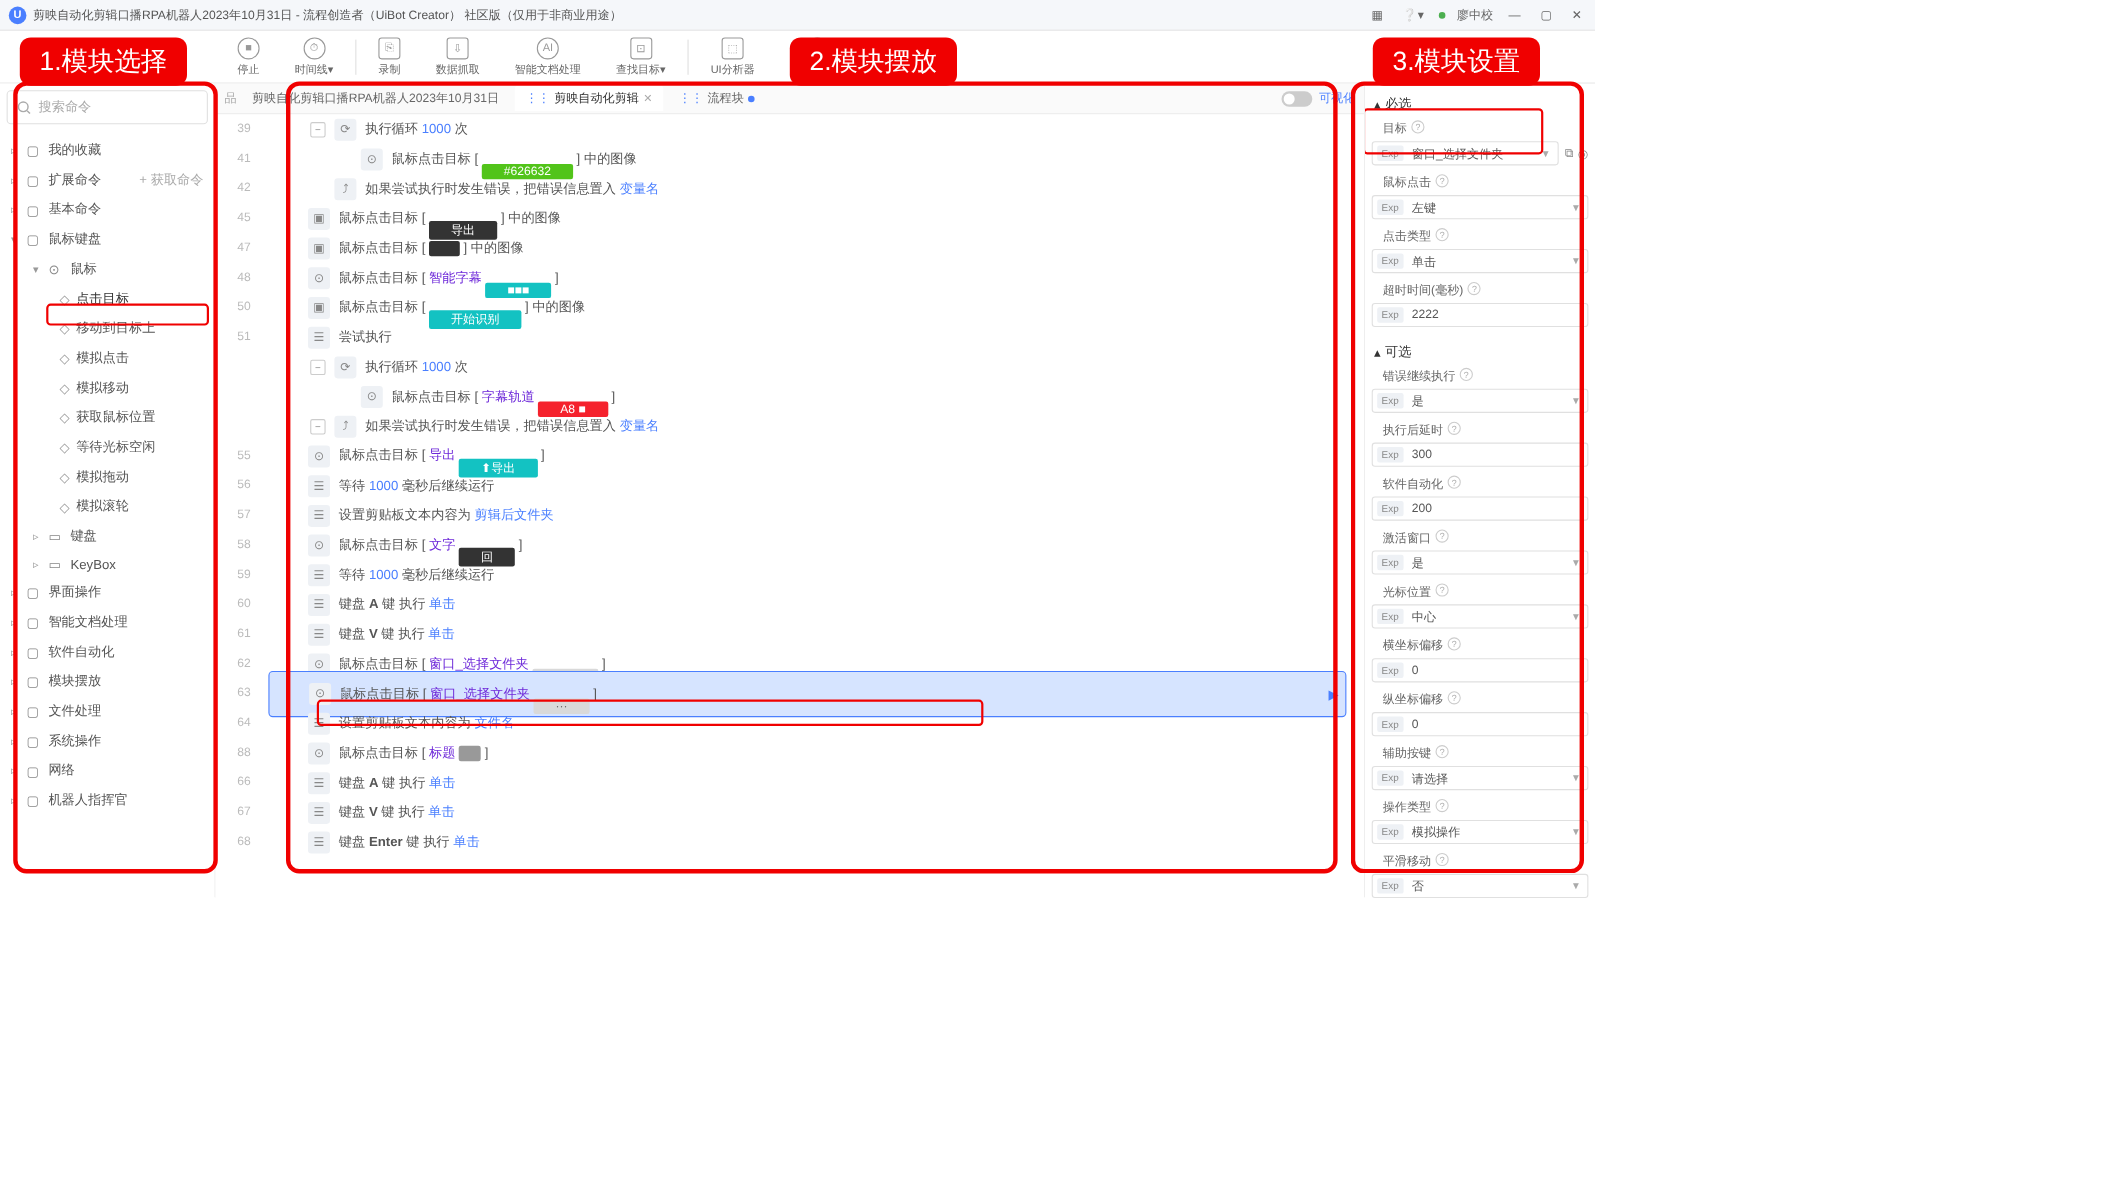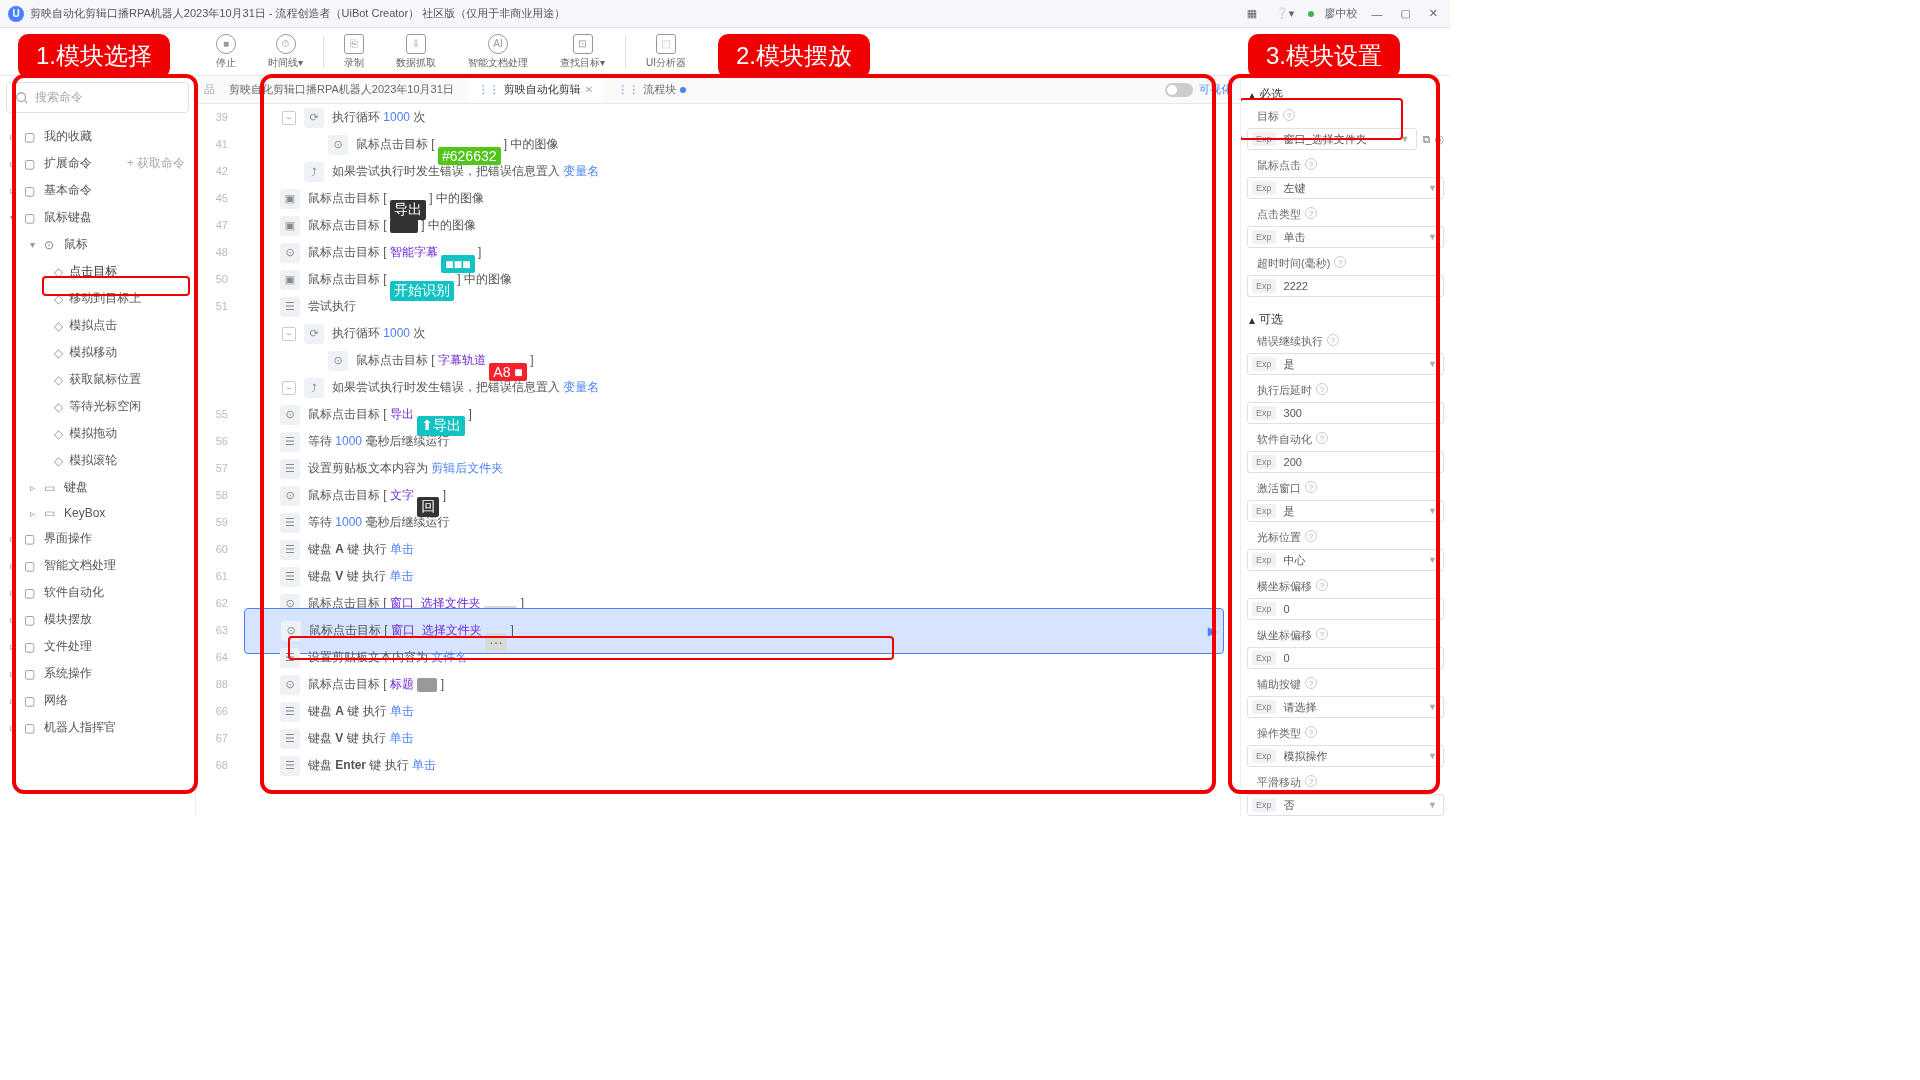--- a/index.html
+++ b/index.html
@@ -61,21 +61,21 @@
 .line-inner { display: flex; align-items: center; gap: 8px; margin-left: 8px; border-radius: 4px; padding: 2px 6px; flex: 1; min-width: 0; }
 .line-inner.selected { background: #d6e4ff; border: 1px solid #4a7fff; }
 .node-icon { width: 20px; height: 20px; border-radius: 3px; background: #eef1f5; display: flex; align-items: center; justify-content: center; color: #888; font-size: 11px; flex-shrink: 0; }
 .collapse-ico { width: 14px; height: 14px; border: 1px solid #ccc; border-radius: 2px; display: flex; align-items: center; justify-content: center; font-size: 9px; color: #888; flex-shrink: 0; }
 .indent { display: inline-block; flex-shrink: 0; }
 .txt { color: #555; }
 .txt .kw { color: #4a7fff; }
 .txt .num { color: #4a7fff; font-weight: 500; }
 .txt .var { color: #4a7fff; }
 .txt .tar { color: #6d28d9; }
-.badge { display: inline-block; padding: 1px 4px; font-size: 14px; border-radius: 2px; color: #fff; vertical-align: middle; margin-top: 22px; }
+.badge { display: inline-block; padding: 1px 20px; font-size: 11px; border-radius: 2px; color: #fff; vertical-align: middle; margin-top: 22px; }
 .badge.green { background: #52c41a; }
 .badge.teal { background: #13c2c2; }
 .badge.red { background: #f5222d; }
 .badge.dark { background: #333; }
 .badge.gray { background: #d9d9d9; color: #666; }
 .img-chip { display: inline-block; width: 28px; height: 14px; background: #333; border-radius: 2px; vertical-align: middle; }
 .play-arrow { color: #4a7fff; margin-left: auto; }
 
 .output { height: 20px; border-top: 1px solid #e8e8e8; font-size: 11px; color: #888; padding: 2px 12px; display: flex; align-items: center; }
 

